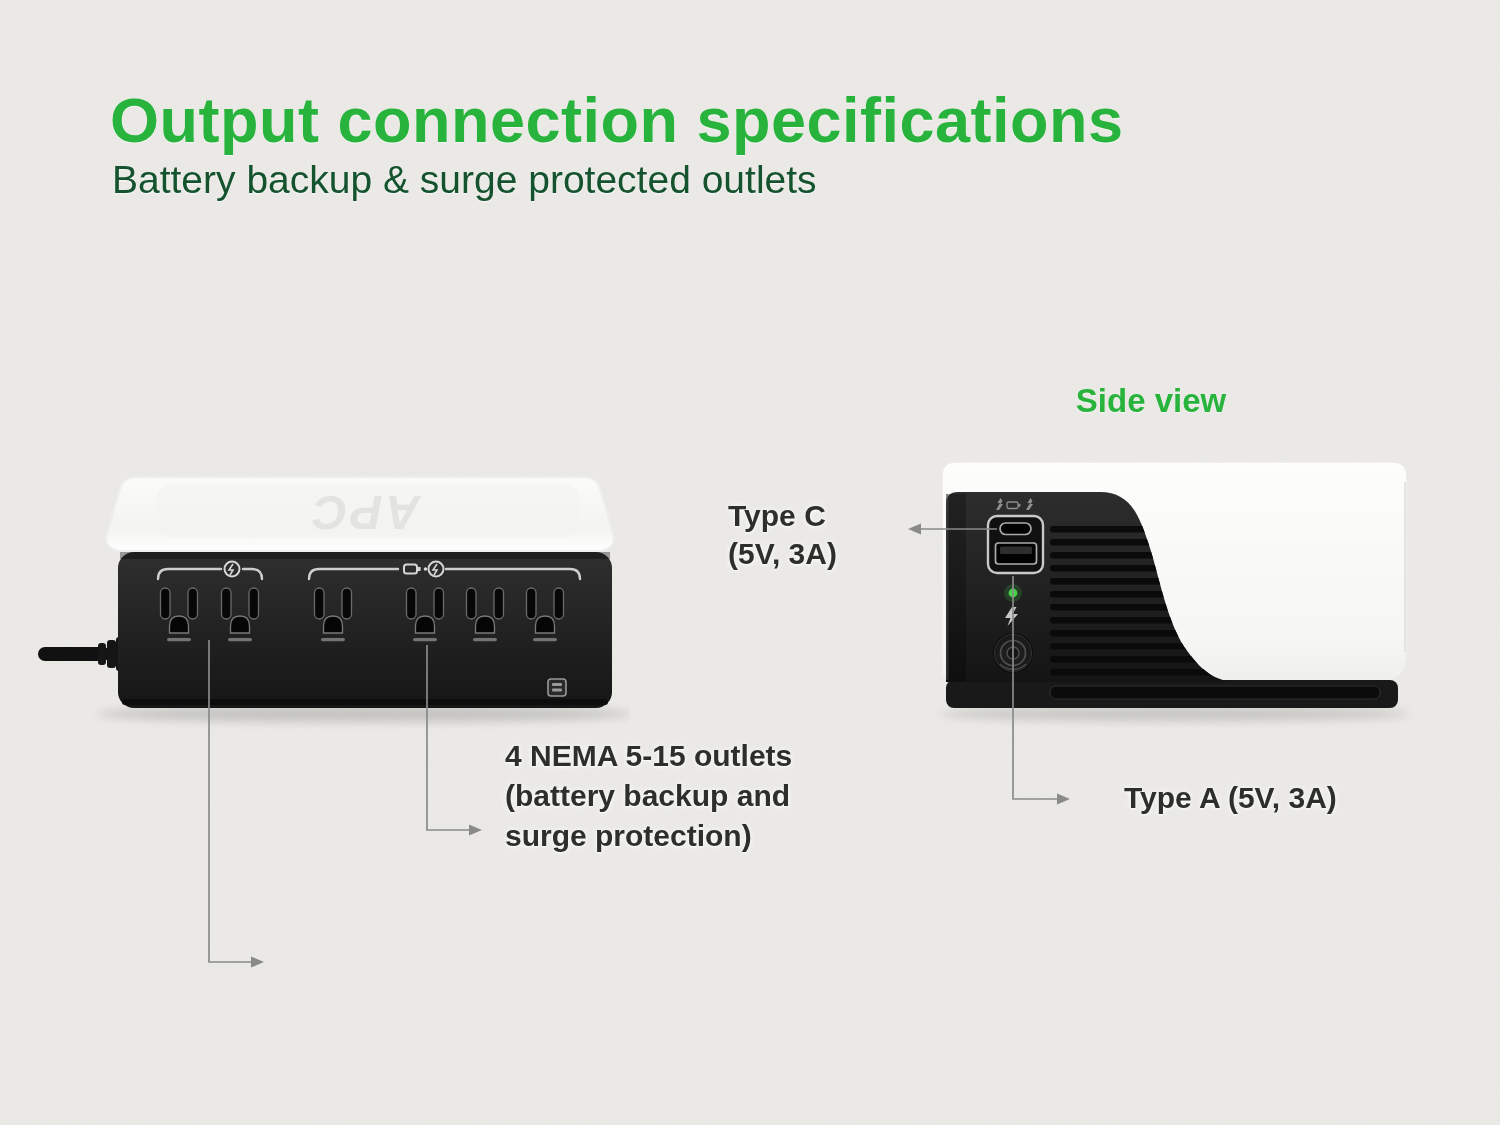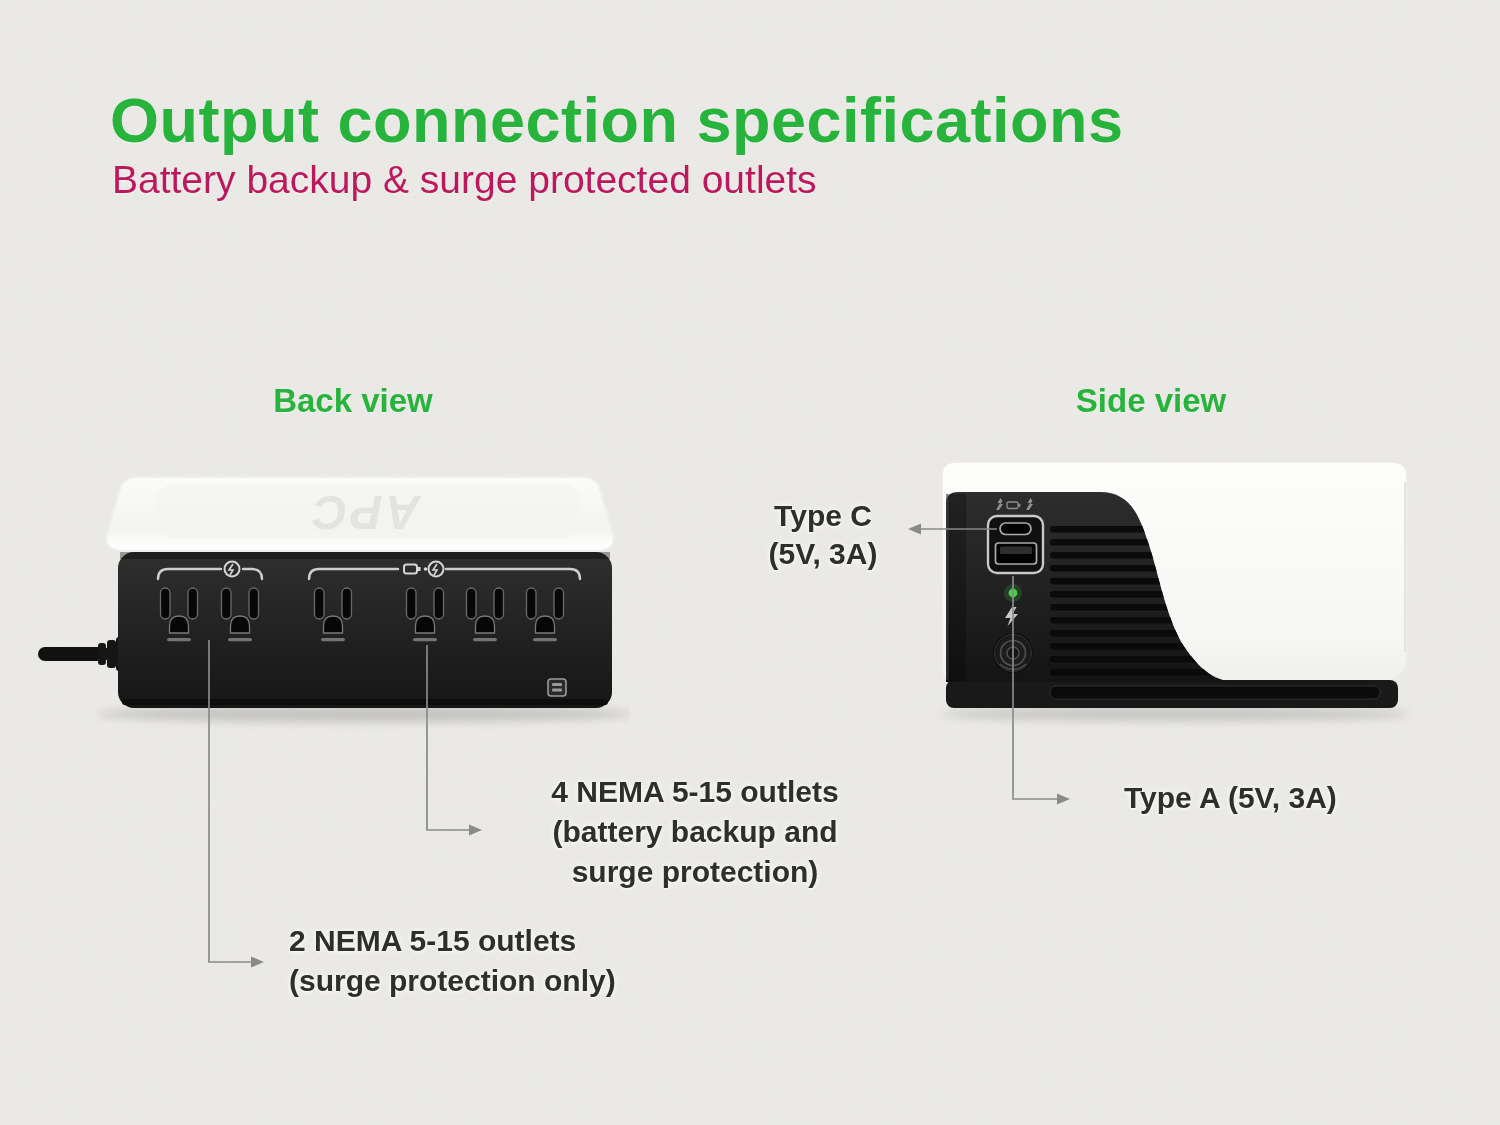--- a/index.html
+++ b/index.html
@@ -19,57 +19,56 @@
   .lbl{position:absolute;z-index:6;white-space:pre-line;}
   .page-title{
     left:110px;top:76px;width:1200px;
     font-size:63px;font-weight:700;letter-spacing:.5px;
     color:#28b43c;
     text-shadow:0 1px 0 rgba(255,255,255,.6);
     margin-top:8px;
   }
   .page-subtitle{
     left:112px;top:158px;width:1000px;
-    font-size:39px;font-weight:400;color:#be185d;
+    font-size:39px;font-weight:400;color:#14532d;
     text-shadow:0 1px 2px rgba(255,255,255,.7);
   }
   .view-label{
     width:310px;text-align:center;
     font-size:33px;font-weight:700;color:#28b43c;
     text-shadow:0 1px 1px rgba(255,255,255,.6);
   }
   .back-view-label{left:198px;top:382px;}
   .side-view-label{left:996px;top:382px;}
   .callout-text{
     font-size:30px;font-weight:600;color:#2e2e2c;
     line-height:40px;
     text-shadow:0 0 6px rgba(255,255,255,.95),0 1px 2px rgba(255,255,255,.8);
   }
-  .callout-type-c{left:728px;top:497px;width:190px;text-align:center;line-height:38px;}
+  .callout-type-c{left:728px;top:497px;width:190px;line-height:38px;}
   .callout-type-a{left:1098px;top:778px;width:400px;margin-left:26px;}
-  .callout-nema4{left:505px;top:772px;width:380px;text-align:center;}
+  .callout-nema4{left:505px;top:736px;width:380px;}
   .callout-nema2{left:289px;top:921px;width:420px;}
 </style>
 </head>
 <body>
 
 <div id="canvas">
 
   <svg class="texture" width="1500" height="1125" aria-hidden="true">
     <filter id="paperNoise">
       <feTurbulence type="fractalNoise" baseFrequency="0.5" numOctaves="2" stitchTiles="stitch"></feTurbulence>
       <feColorMatrix type="matrix" values="0 0 0 0 0.72  0 0 0 0 0.72  0 0 0 0 0.70  0 0 0 0.9 0"></feColorMatrix>
     </filter>
     <rect width="1500" height="1125" fill="#ecebe8"></rect>
     <rect width="1500" height="1125" filter="url(#paperNoise)" opacity="0.30"></rect>
   </svg>
 
   <div class="lbl page-title">Output connection specifications</div>
   <div class="lbl page-subtitle">Battery backup &amp; surge protected outlets</div>
-  <div class="lbl view-label back-view-label">Back view</div>
   <div class="lbl view-label side-view-label">Side view</div>
 
   <svg class="layer" style="left:30px;top:450px;" width="600" height="320" viewBox="0 0 600 320">
     <defs>
       <linearGradient id="bodyGrad" x1="0" y1="0" x2="0" y2="1">
         <stop offset="0" stop-color="#2f2f2f"></stop>
           <stop offset="0.5" stop-color="#222222"></stop>
           <stop offset="1" stop-color="#161616"></stop>
       </linearGradient>
       <linearGradient id="lidGrad" x1="0" y1="0" x2="0" y2="1">
@@ -267,16 +266,14 @@
       <polygon points="1057,793.5 1070,799 1057,804.5"></polygon>
     </g>
   </svg>
 
   <div class="lbl callout-text callout-type-c">Type C
 (5V, 3A)</div>
   <div class="lbl callout-text callout-type-a">Type A (5V, 3A)</div>
   <div class="lbl callout-text callout-nema4">4 NEMA 5-15 outlets
 (battery backup and
 surge protection)</div>
-  <div class="lbl callout-text callout-nema2">2 NEMA 5-15 outlets
-(surge protection only)</div>
 
 </div>
 
 </body></html>

